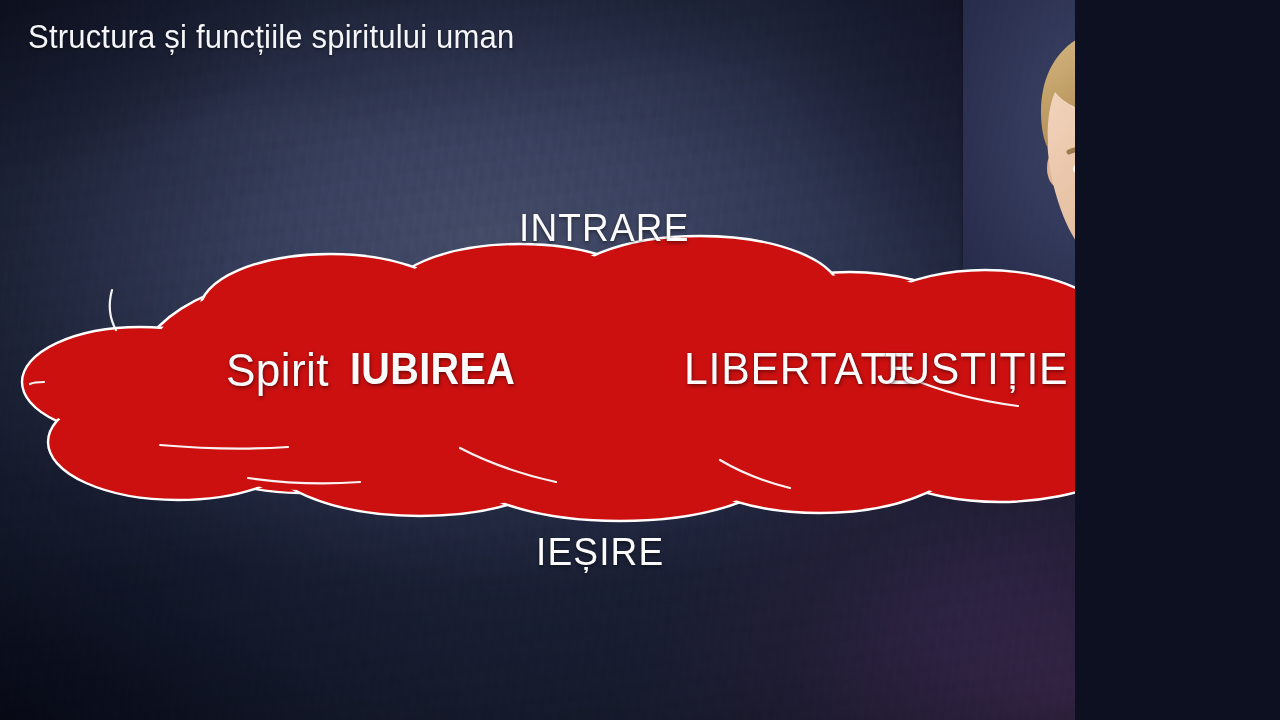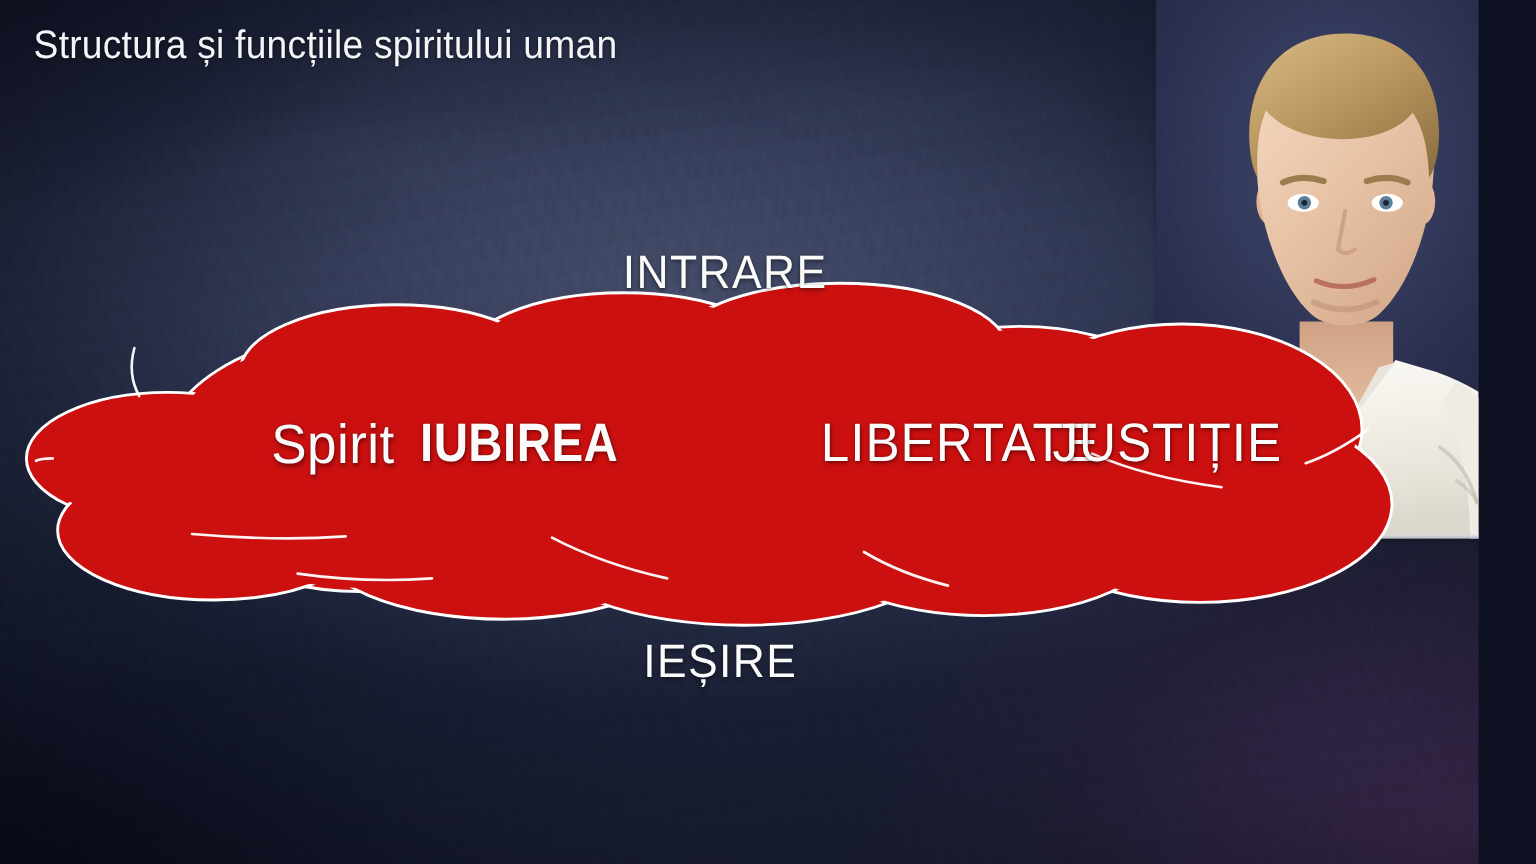--- a/index.html
+++ b/index.html
@@ -7,21 +7,21 @@
     margin: 0;
     padding: 0;
     background: #0d1020;
   }
   body {
     font-family: "Liberation Sans", "DejaVu Sans", sans-serif;
   }
 
   #slide {
     position: relative;
-    width: 1232px;
+    width: 1075px;
     height: 720px;
     overflow: hidden;
     background: #222a44;
   }
 
   
   .bg-base {
     position: absolute;
     inset: 0;
     background:

